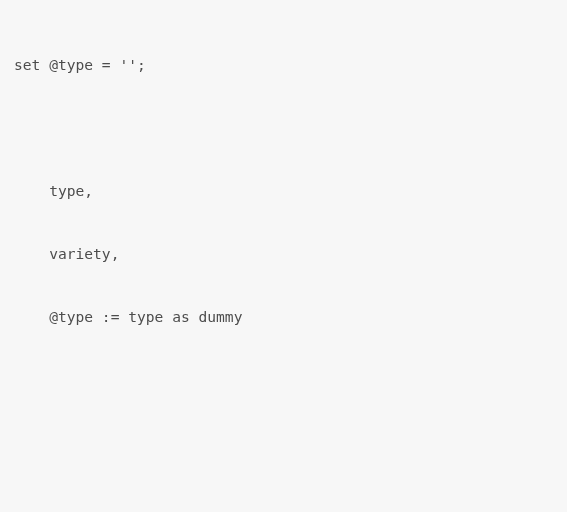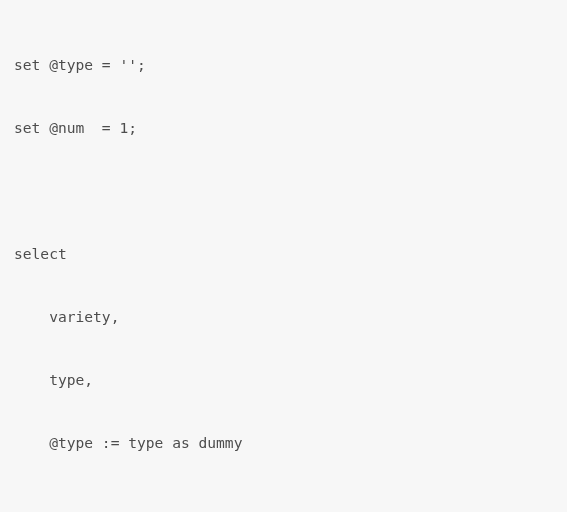--- a/index.html
+++ b/index.html
@@ -32,25 +32,23 @@
     white-space: pre;
     display: block;
     min-height: 21px;
   }
 </style>
 </head>
 <body>
 
 <div id="code-block">
   <span class="code-line">set @type = '';</span>
-  <span class="code-line">set @num  = 1;</span>
   <span class="code-line"></span>
-  <span class="code-line">select</span>
+  <span class="code-line">    type,</span>
   <span class="code-line">    variety,</span>
-  <span class="code-line">    type,</span>
   <span class="code-line">    @type := type as dummy</span>
   
   
   
   
   
   
   
   
   

